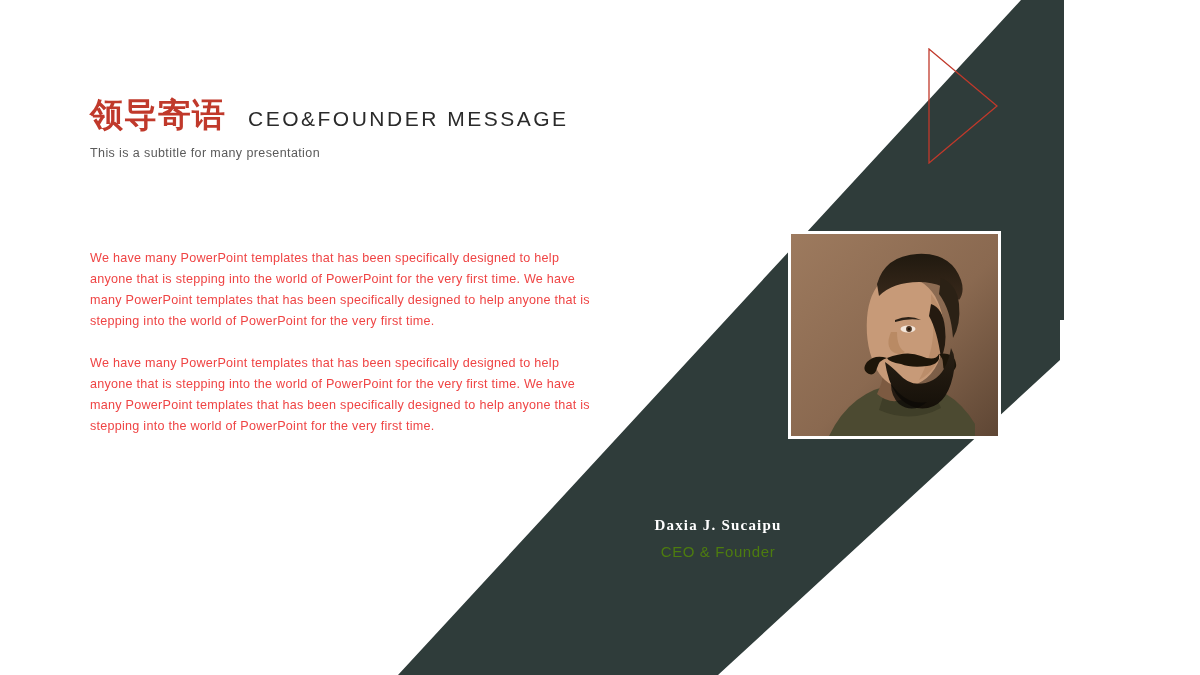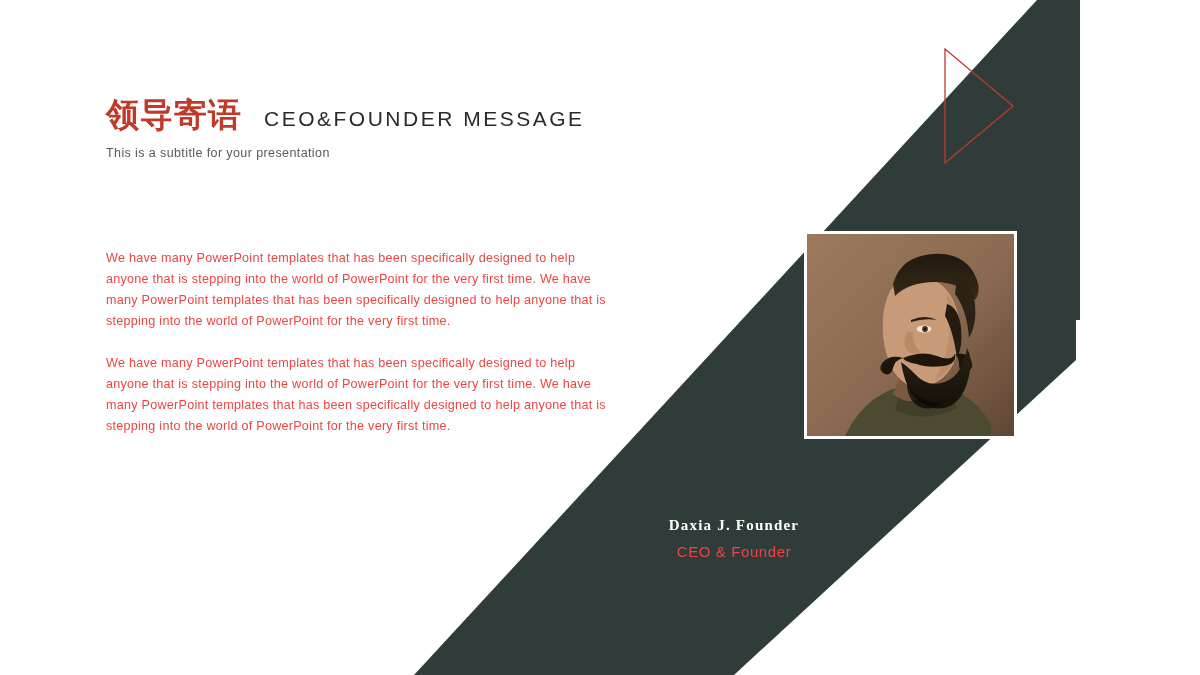--- a/index.html
+++ b/index.html
@@ -9,21 +9,20 @@
   }
   body {
     font-family: "Liberation Sans", sans-serif;
   }
   .slide {
     position: relative;
     width: 1064px;
     height: 675px;
     background: #ffffff;
     overflow: hidden;
-    margin-left: 16px;
   }
 
   
   .band-wrap {
     position: absolute;
     inset: 0;
     pointer-events: none;
   }
   .band-svg {
     position: absolute;
@@ -124,21 +123,21 @@
     font-size: 15px;
     font-weight: bold;
     letter-spacing: 1.2px;
     line-height: 1.3;
   }
   .caption-role {
     margin-top: 7px;
     font-size: 15px;
     font-weight: 400;
     letter-spacing: 0.6px;
-    color: #ef4444;
+    color: #4d7c0f;
   }
 </style>
 </head>
 <body>
 
 <div class="slide">
 
   <div class="band-wrap">
     <svg class="band-svg" width="1200" height="675" viewBox="0 0 1200 675" xmlns="http://www.w3.org/2000/svg">
 
@@ -148,21 +147,21 @@
 
   <svg class="tri-outline" viewBox="0 0 70 116" xmlns="http://www.w3.org/2000/svg">
     <polygon points="1,1 69,58 1,115" fill="none" stroke="#c0392b" stroke-width="1.3"></polygon>
   </svg>
 
   <div class="title-block">
     <div class="title-row">
       <span class="title-cn">领导寄语</span>
       <span class="title-en">CEO&amp;FOUNDER  MESSAGE</span>
     </div>
-    <div class="subtitle">This is a subtitle for your presentation</div>
+    <div class="subtitle">This is a subtitle for many presentation</div>
   </div>
 
   <div class="body-col">
     <p class="para">We have many PowerPoint templates that has been specifically designed to help anyone that is stepping into the world of PowerPoint for the very first time. We have many PowerPoint templates that has been specifically designed to help anyone that is stepping into the world of PowerPoint for the very first time.</p>
     <p class="para">We have many PowerPoint templates that has been specifically designed to help anyone that is stepping into the world of PowerPoint for the very first time. We have many PowerPoint templates that has been specifically designed to help anyone that is stepping into the world of PowerPoint for the very first time.</p>
   </div>
 
   <div class="portrait-frame">
     <div class="portrait">
       <svg width="207" height="202" viewBox="0 0 207 202" xmlns="http://www.w3.org/2000/svg">
@@ -212,17 +211,17 @@
 
         <path d="M94 128 q6 40 32 46 q28 4 36 -32 q4 -18 -2 -28 q-4 24 -18 32 q-20 10 -34 -6 q-8 -8 -14 -12 Z" fill="url(#beardg)"></path>
         <path d="M100 150 q16 22 36 18 q-14 12 -28 2 q-8 -8 -8 -20 Z" fill="#0d0a06" opacity="0.8"></path>
 
         <rect width="207" height="202" fill="none"></rect>
       </svg>
     </div>
   </div>
 
   <div class="caption">
-    <div class="caption-name">Daxia J. Founder</div>
+    <div class="caption-name">Daxia J. Sucaipu</div>
     <div class="caption-role">CEO &amp; Founder</div>
   </div>
 
 </div>
 
 </body></html>

